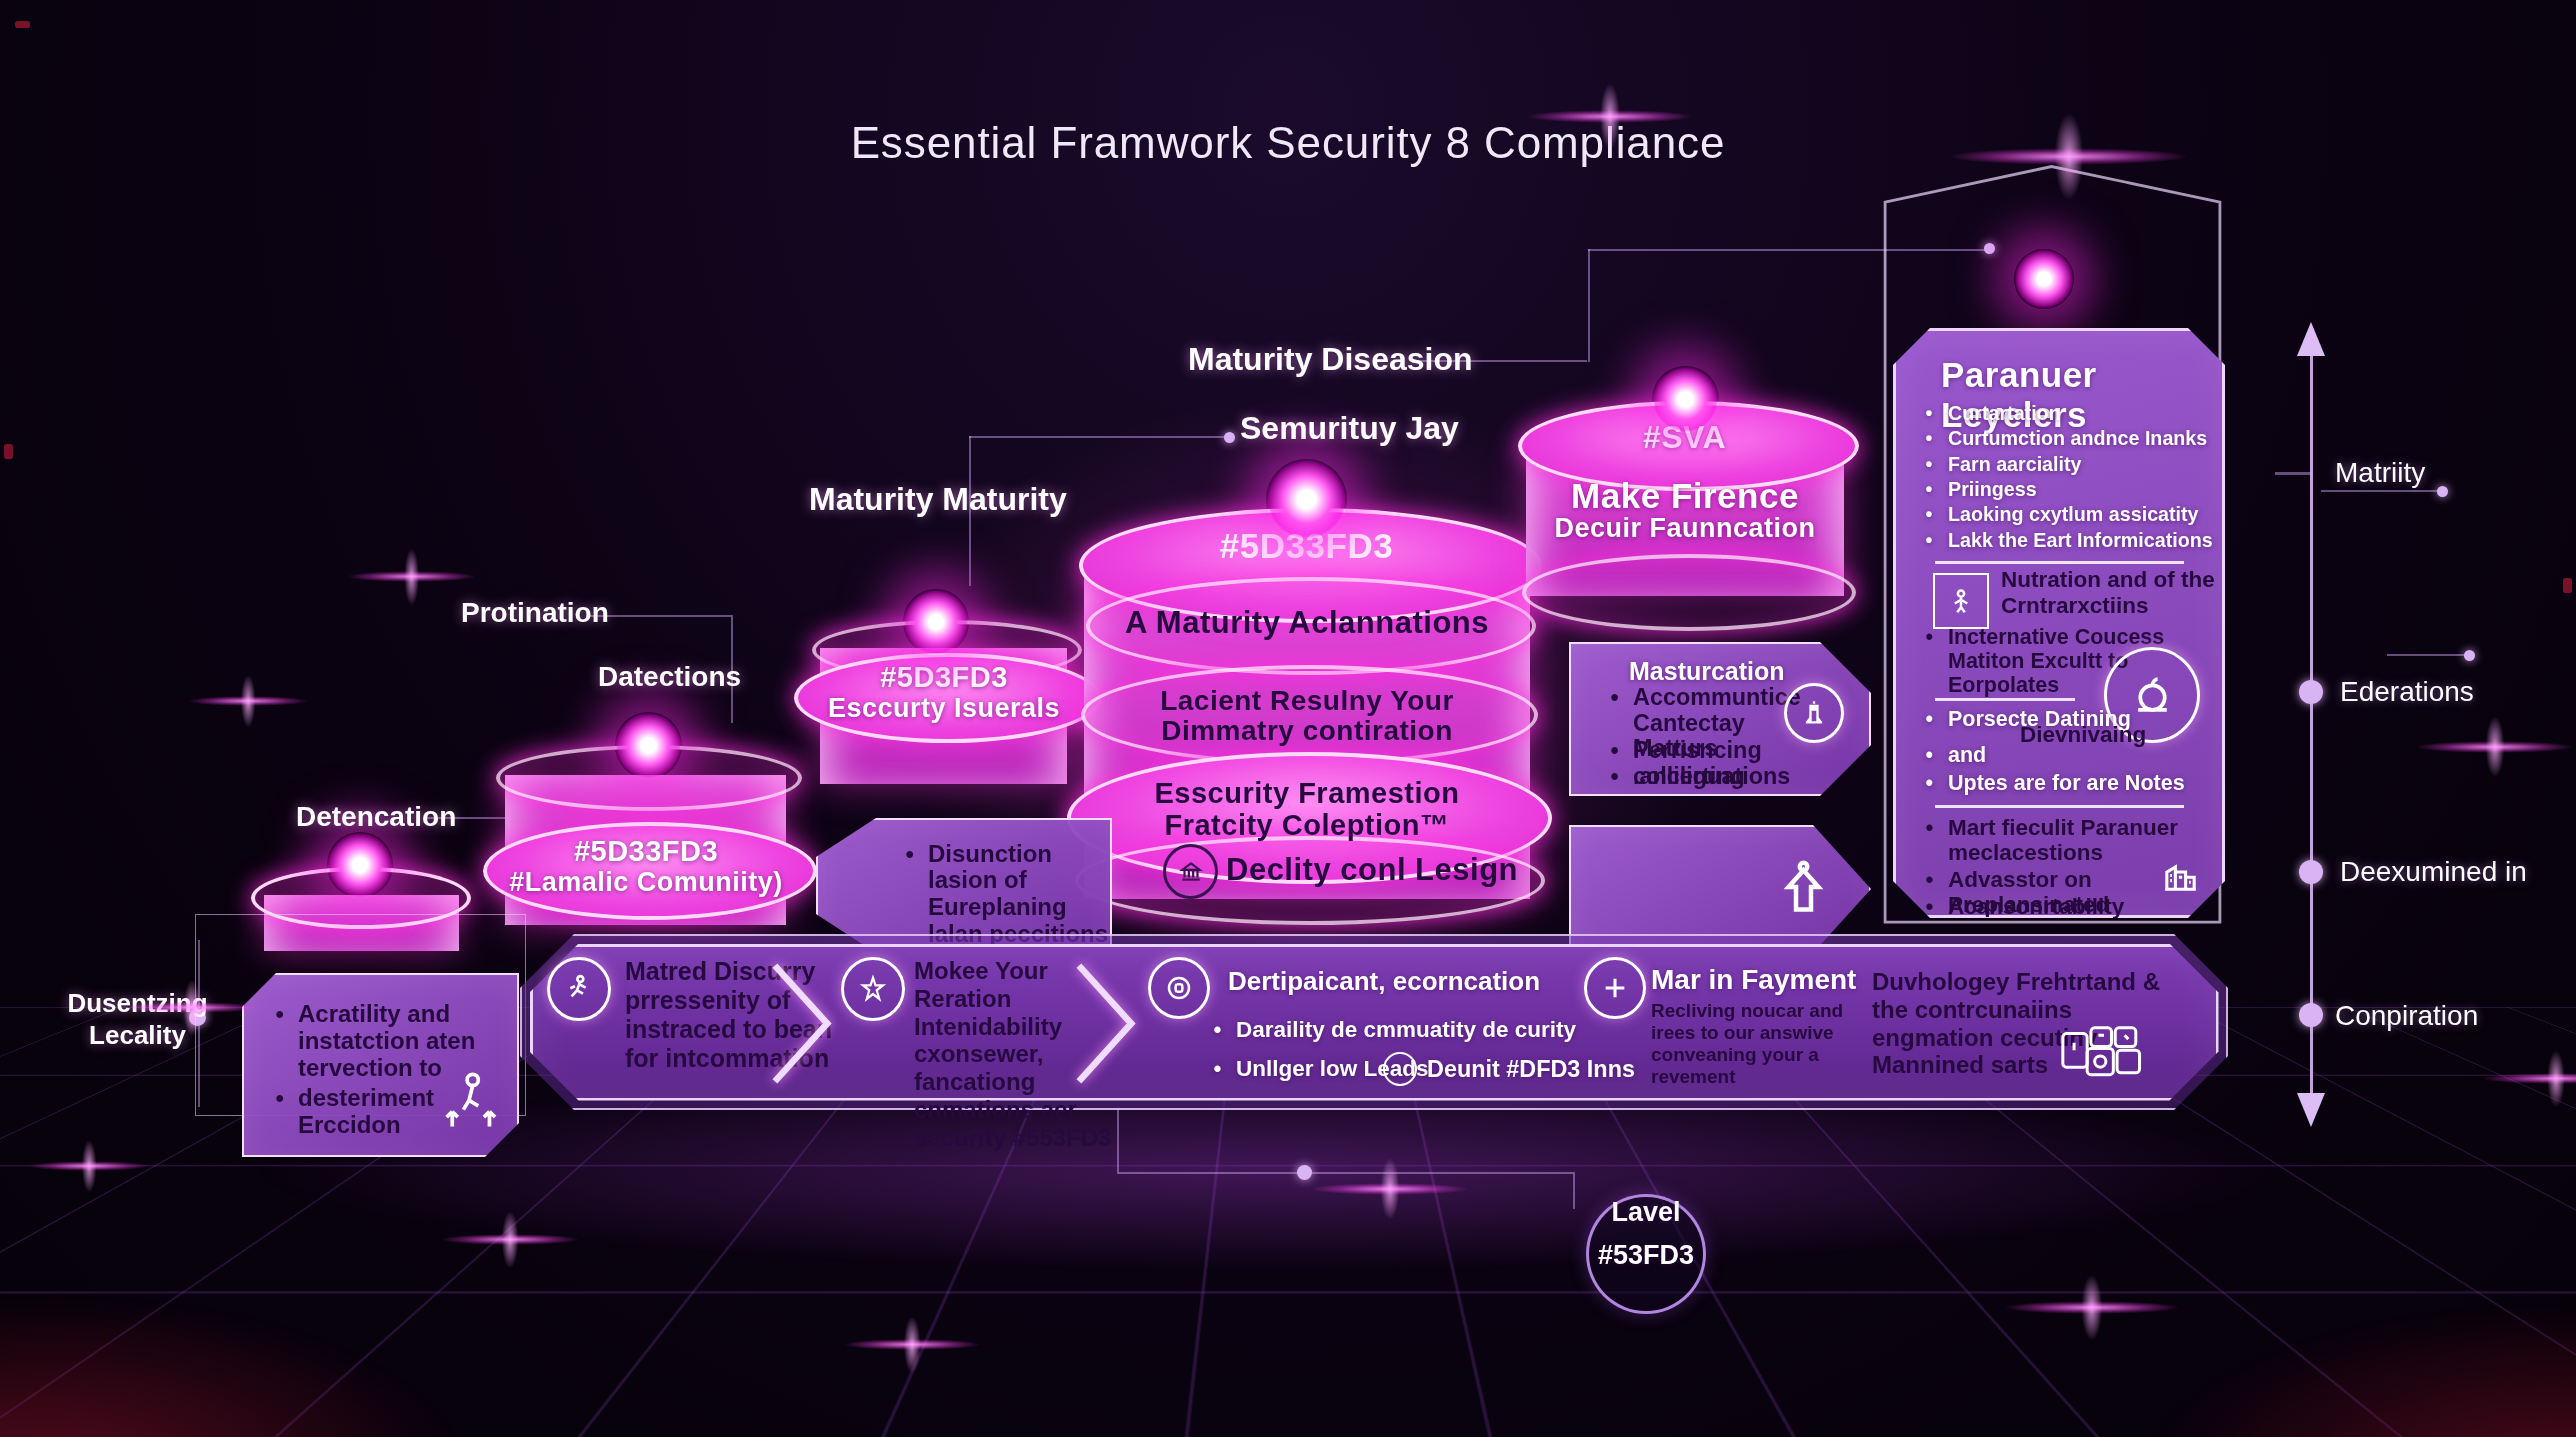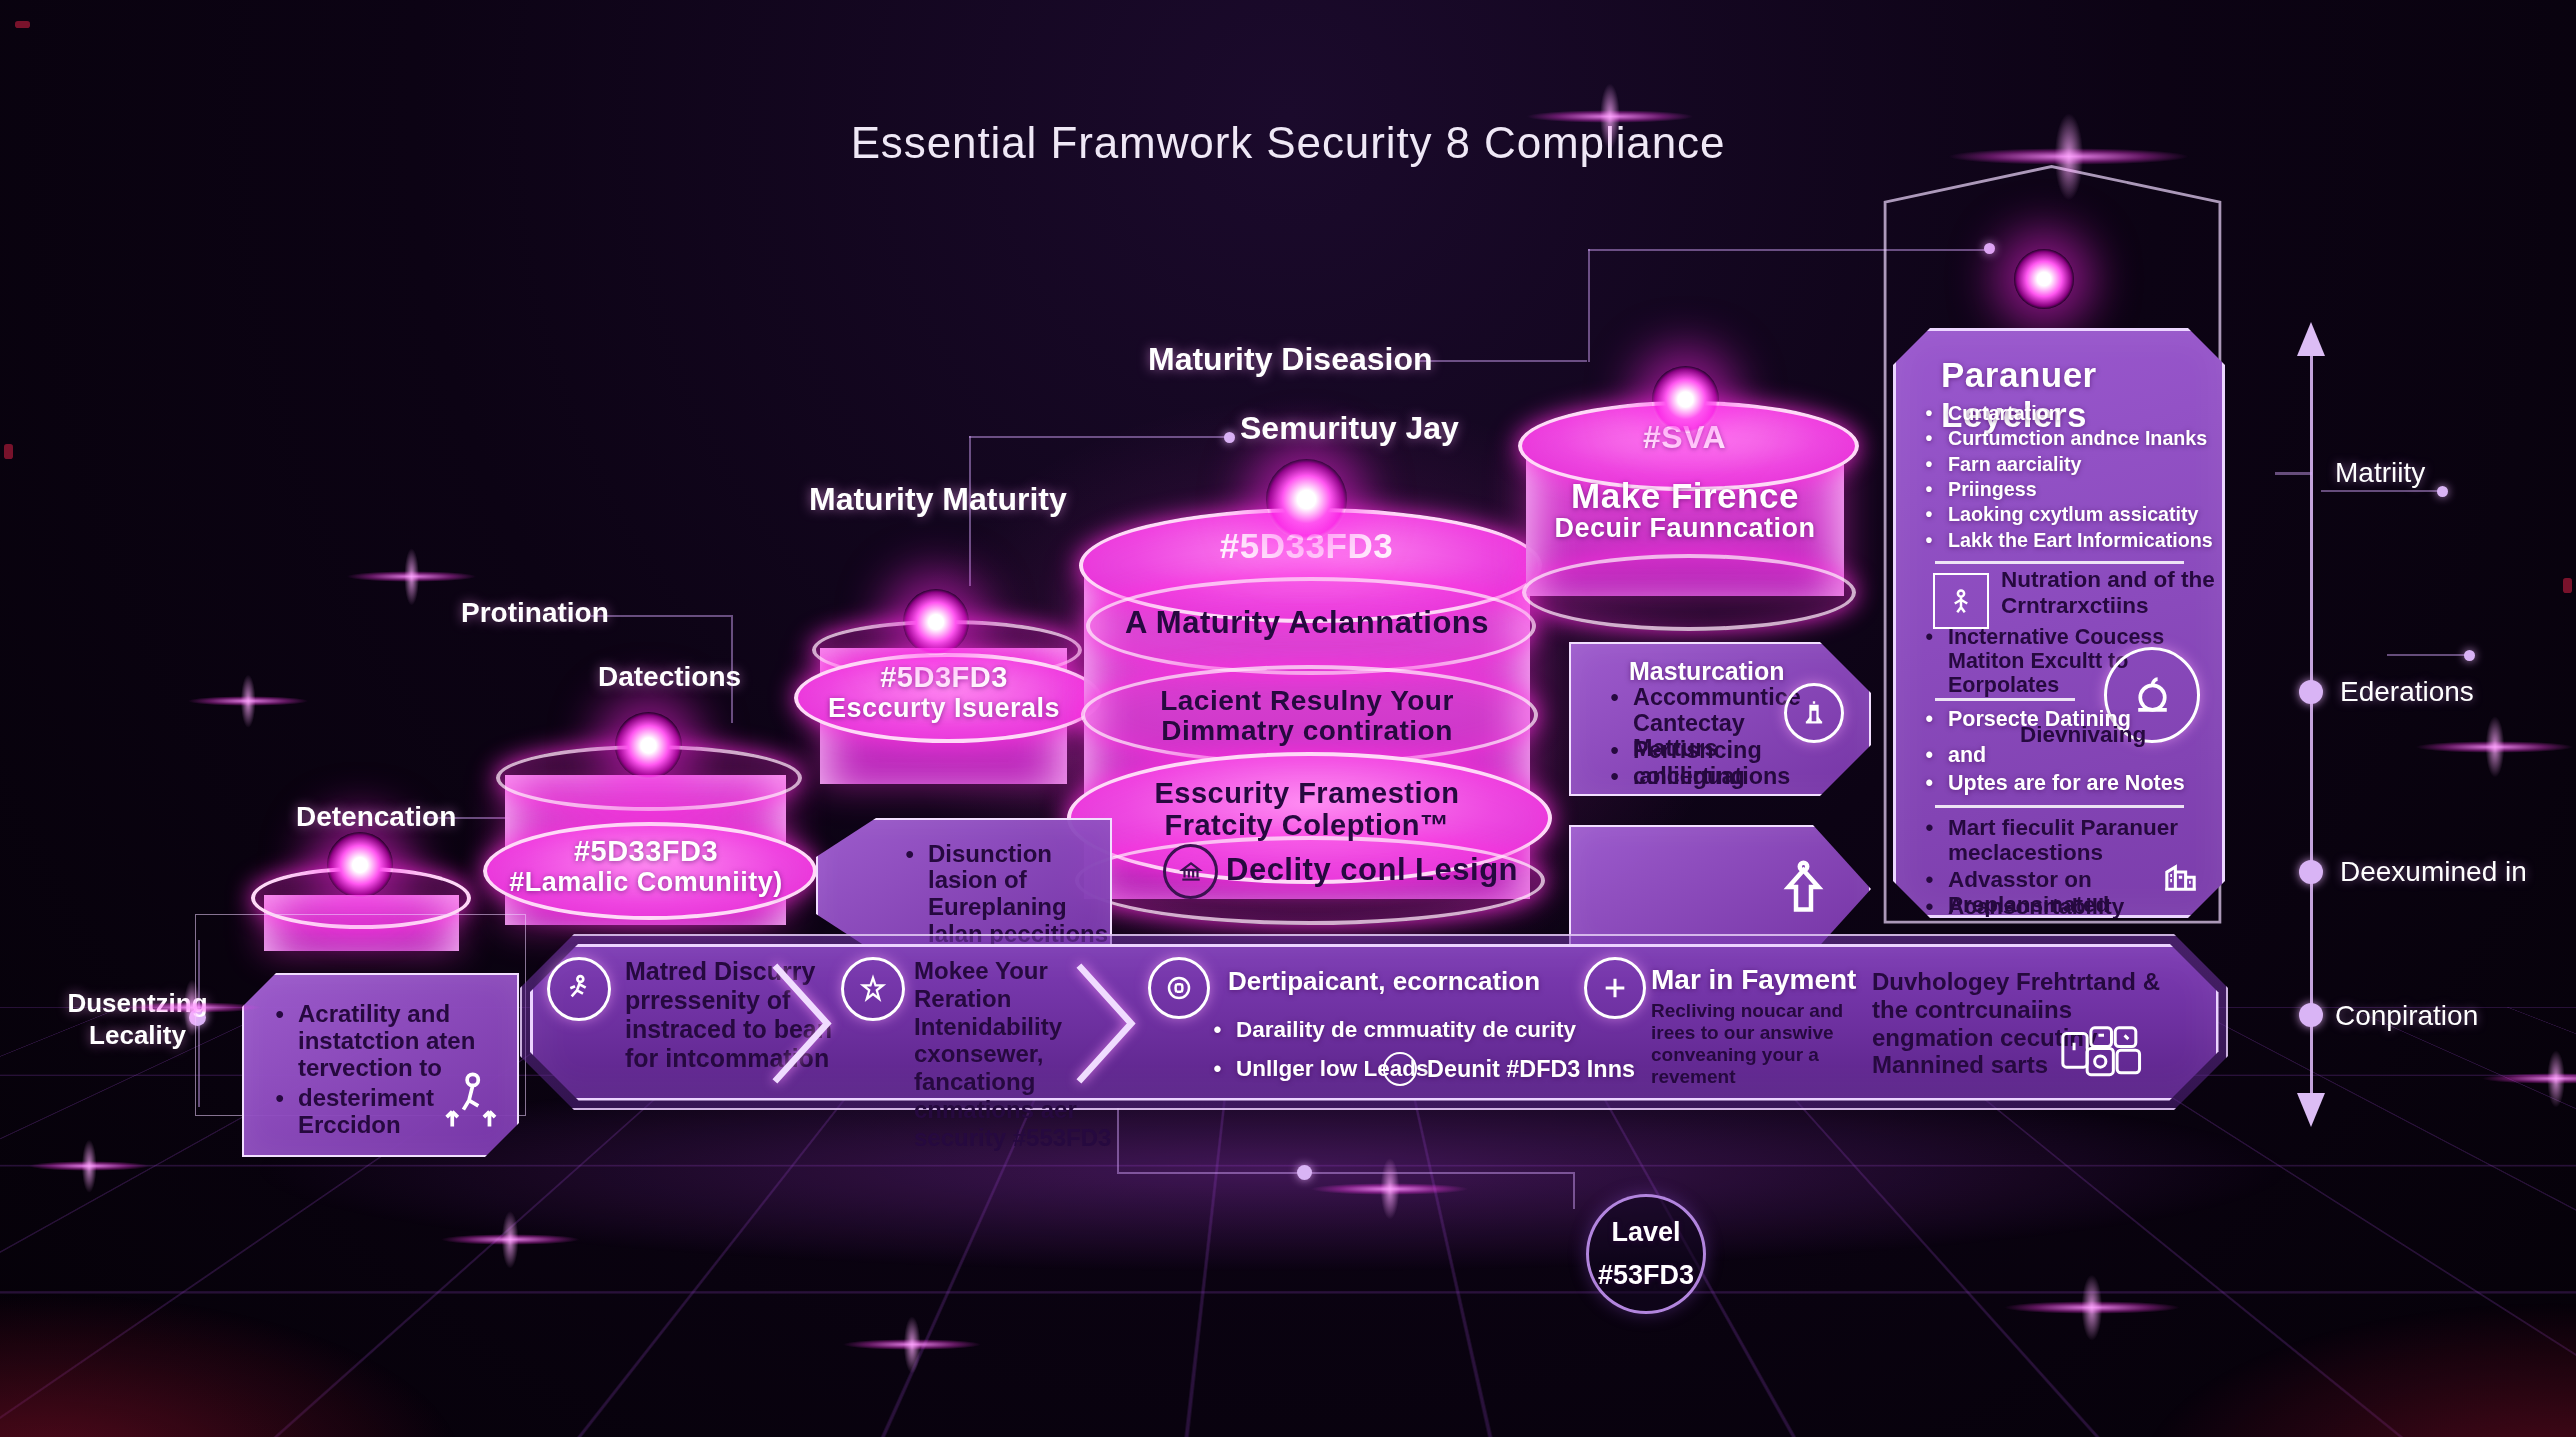--- a/index.html
+++ b/index.html
@@ -72,21 +72,21 @@
   .axis-line{position:absolute;width:2.8px;background:rgba(228,192,255,.85);}
   .axis-arrow{position:absolute;width:0;height:0;}
   .axis-label{position:absolute;color:#fff;font-weight:normal;font-size:28px;white-space:nowrap;
     text-shadow:0 0 9.4px rgba(230,170,255,.5);}
   .flare{position:absolute;border-radius:50%;
     background:radial-gradient(ellipse, rgba(255,140,255,.9) 0%, rgba(255,60,240,.35) 45%, transparent 70%);}
   .flare::after{content:"";position:absolute;left:50%;top:50%;width:12%;height:520%;
     transform:translate(-50%,-50%);border-radius:50%;
     background:radial-gradient(ellipse, rgba(255,170,255,.8), transparent 70%);}
   .badge{position:absolute;border:3.7px solid rgba(188,140,234,.95);border-radius:50%;
-    background:rgba(18,7,32,.55);display:flex;flex-direction:column;align-items:center;justify-content:center;
+    background:rgba(18,7,32,.55);display:flex;flex-direction:column;align-items:center;justify-content:flex-start;
     box-shadow:0 0 17px rgba(150,80,220,.35);gap:12px;}
   svg{display:block;}
 </style>
 </head>
 <body>
 
 <div class="stage">
 
   <div class="floor"></div>
   <div class="ground-glow"></div>
@@ -167,21 +167,21 @@
   <div class="cyl-text wtxt" style="left:1518px;top:419px;width:333px;font-size:32px;">#SVA</div>
   <div class="cyl-text wtxt" style="left:1526px;top:476px;width:318px;font-size:35px;">Make Firence</div>
   <div class="cyl-text wtxt" style="left:1526px;top:513px;width:318px;font-size:27px;">Decuir Faunncation</div>
   <div class="orb" style="left:1652px;top:366px;width:67px;height:67px;"></div>
 
   <div class="callout" style="left:296px;top:801px;font-size:28px;">Detencation</div>
   <div class="callout" style="left:598px;top:661px;font-size:28px;">Datections</div>
   <div class="callout" style="left:461px;top:597px;font-size:28px;">Protination</div>
   <div class="callout" style="left:809px;top:481px;font-size:32px;">Maturity Maturity</div>
   <div class="callout" style="left:1240px;top:410px;font-size:32px;">Semurituy Jay</div>
-  <div class="callout" style="left:1148px;top:341px;font-size:32px;">Maturity Diseasion</div>
+  <div class="callout" style="left:1188px;top:341px;font-size:32px;">Maturity Diseasion</div>
   <div class="callout" style="left:58px;top:988px;width:159px;text-align:center;font-size:26px;">Dusentzing</div>
   <div class="callout" style="left:58px;top:1020px;width:159px;text-align:center;font-size:26px;">Lecality</div>
 
   <div class="outline" style="left:195px;top:914px;width:329px;height:200px;"></div>
   <div class="nbox" style="left:242px;top:925px;width:273px;height:180px;clip-path:polygon(34px 0,100% 0,100% calc(100% - 34px),calc(100% - 34px) 100%,0 100%,0 34px);">
     <div class="dtxt bullet" style="position:absolute;left:26px;top:26px;width:178px;font-size:24px;line-height:1.12;">Acratility and instatction aten tervection to</div>
     <div class="dtxt bullet" style="position:absolute;left:26px;top:110px;width:178px;font-size:24px;line-height:1.12;">desteriment Erccidon</div>
     <span style="position:absolute;left:195px;top:90px;">
       <svg width="60" height="67" viewBox="0 0 32 36" fill="none" stroke="#fff" stroke-width="2">
           <circle cx="18" cy="8" r="3"></circle>

